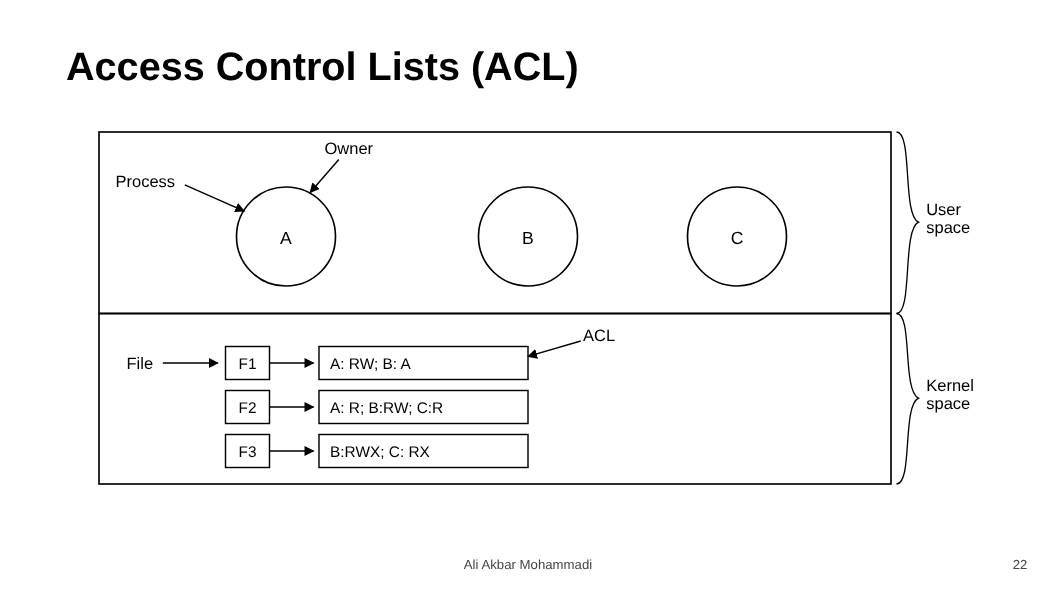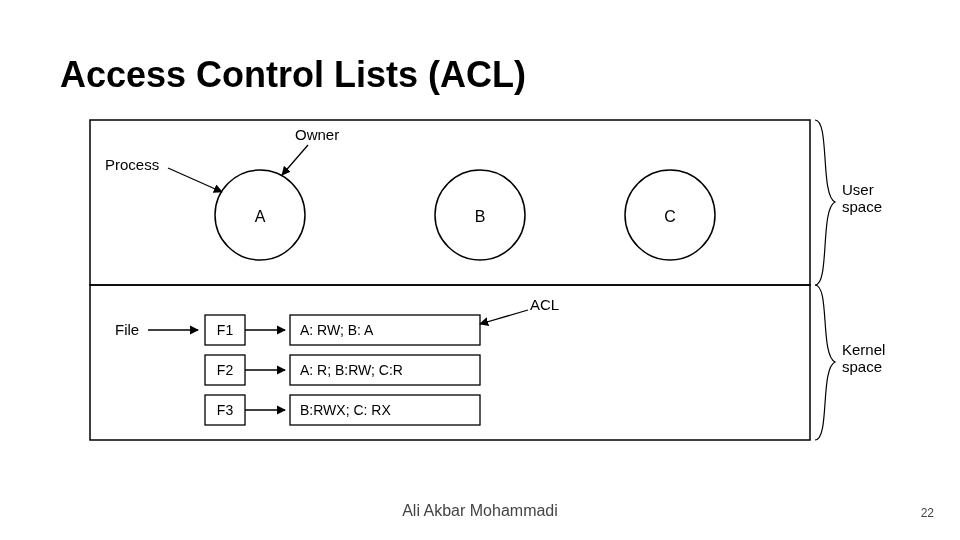--- a/index.html
+++ b/index.html
@@ -1,19 +1,19 @@
 <!DOCTYPE html>
 <html><head>
 <meta charset="utf-8">
 <style>
   * { box-sizing: border-box; margin: 0; padding: 0; }
   html, body { width: 960px; height: 540px; background: #fff; font-family: "Segoe UI", Arial, sans-serif; }
   .slide { position: relative; width: 960px; height: 540px; }
-  .title { position: absolute; top: 40px; left: 60px; font-size: 36px; font-weight: 700; color: #000; margin-top: 14px; }
-  .footer-author { position: absolute; bottom: 20px; left: 0; width: 100%; text-align: center; font-size: 16px; color: #444; }
+  .title { position: absolute; top: 40px; left: 60px; font-size: 36px; font-weight: 700; color: #000; }
+  .footer-author { position: absolute; bottom: 20px; left: 0; width: 100%; text-align: center; font-size: 12px; color: #444; }
   .footer-page { position: absolute; bottom: 20px; right: 26px; font-size: 12px; color: #444; }
   .diagram { position: absolute; top: 110px; left: 60px; width: 840px; height: 350px; }
   .diagram svg { width: 100%; height: 100%; }
   text { font-family: Arial, sans-serif; }
 </style>
 </head>
 <body>
 
 <div class="slide">
   <div class="title">Access Control Lists (ACL)</div>

